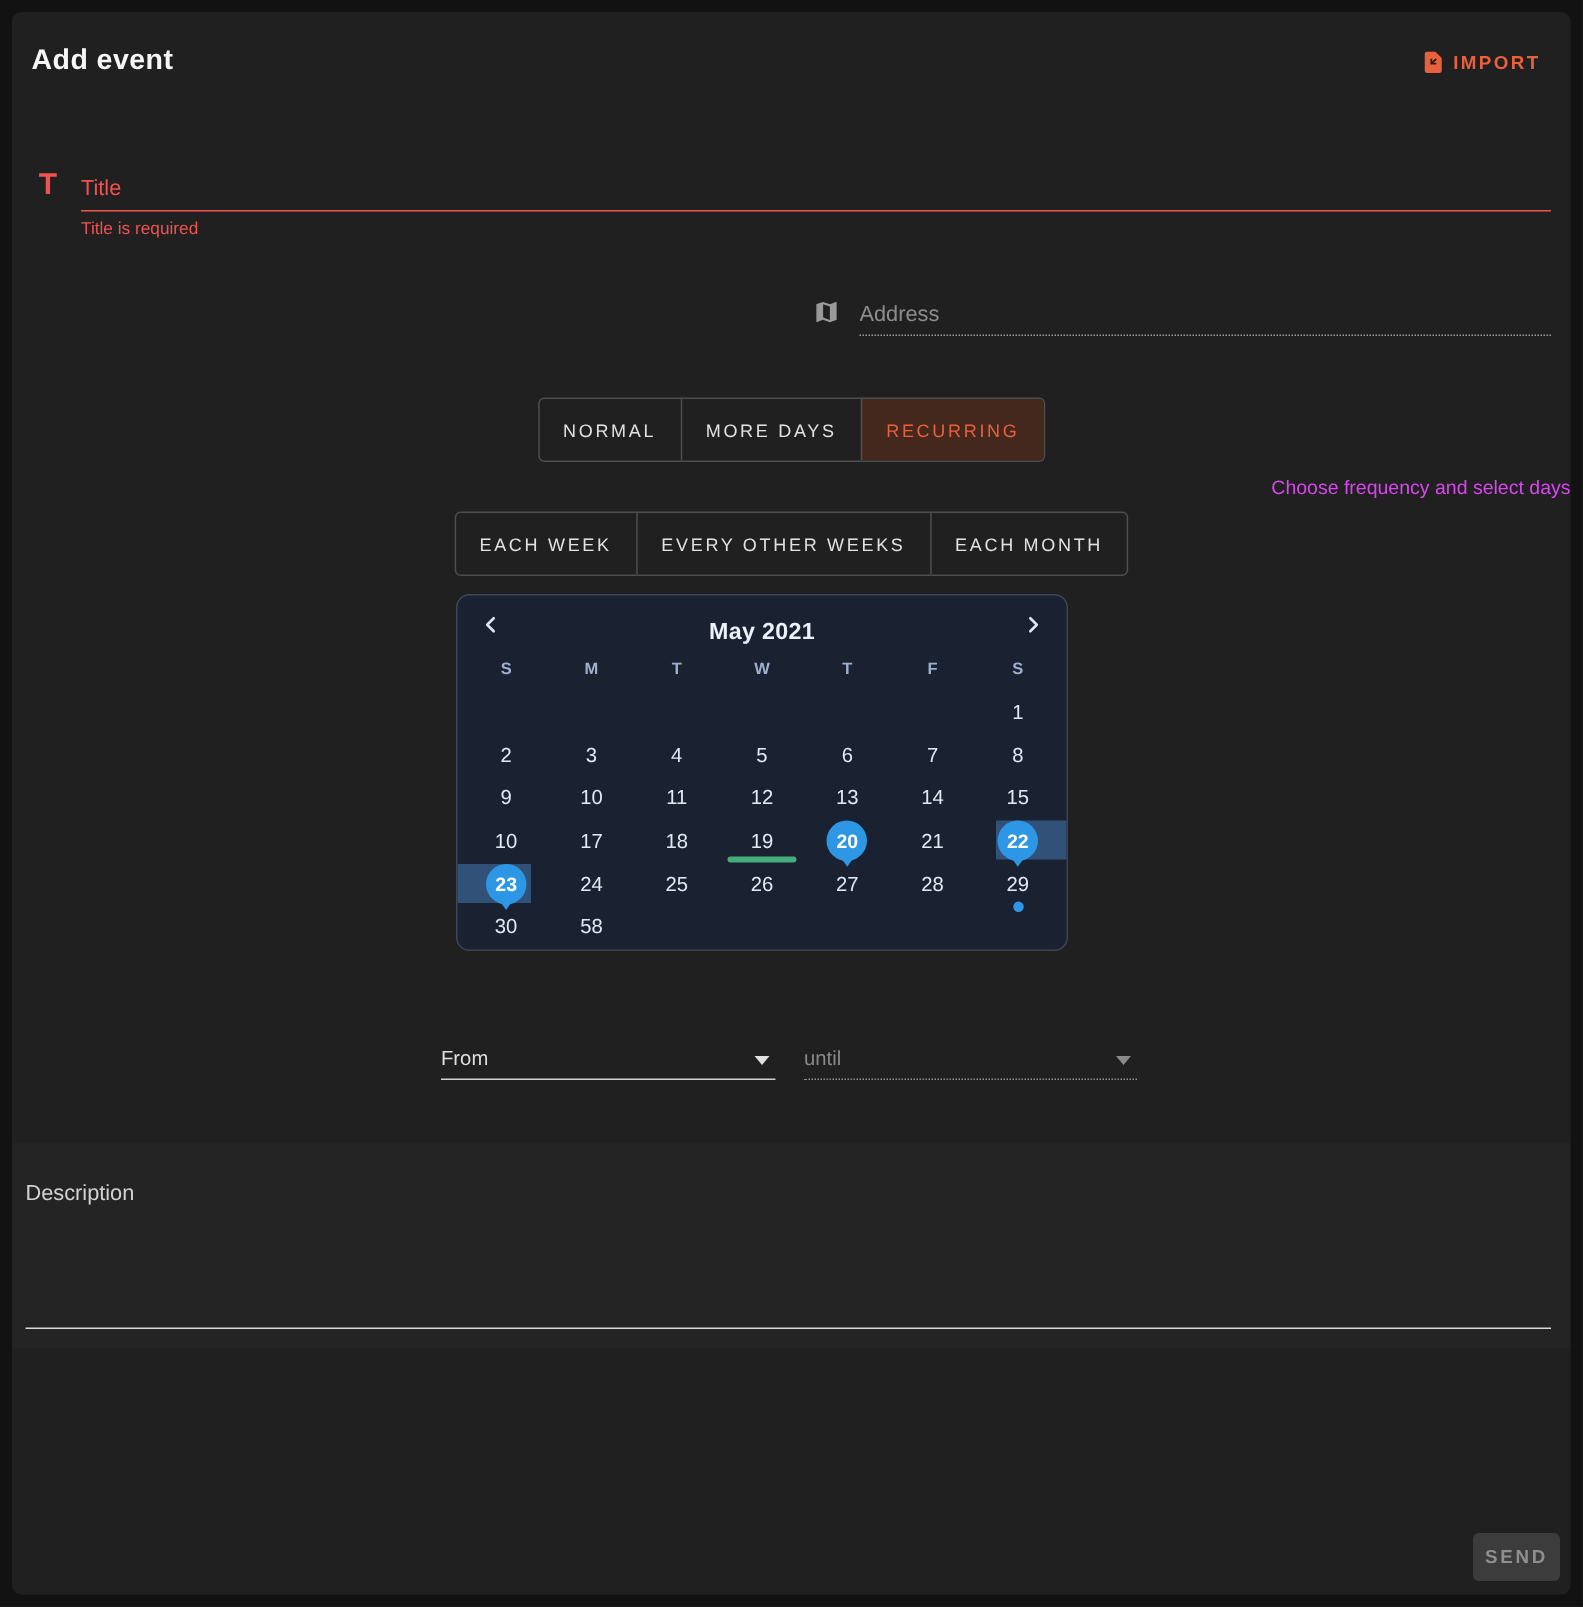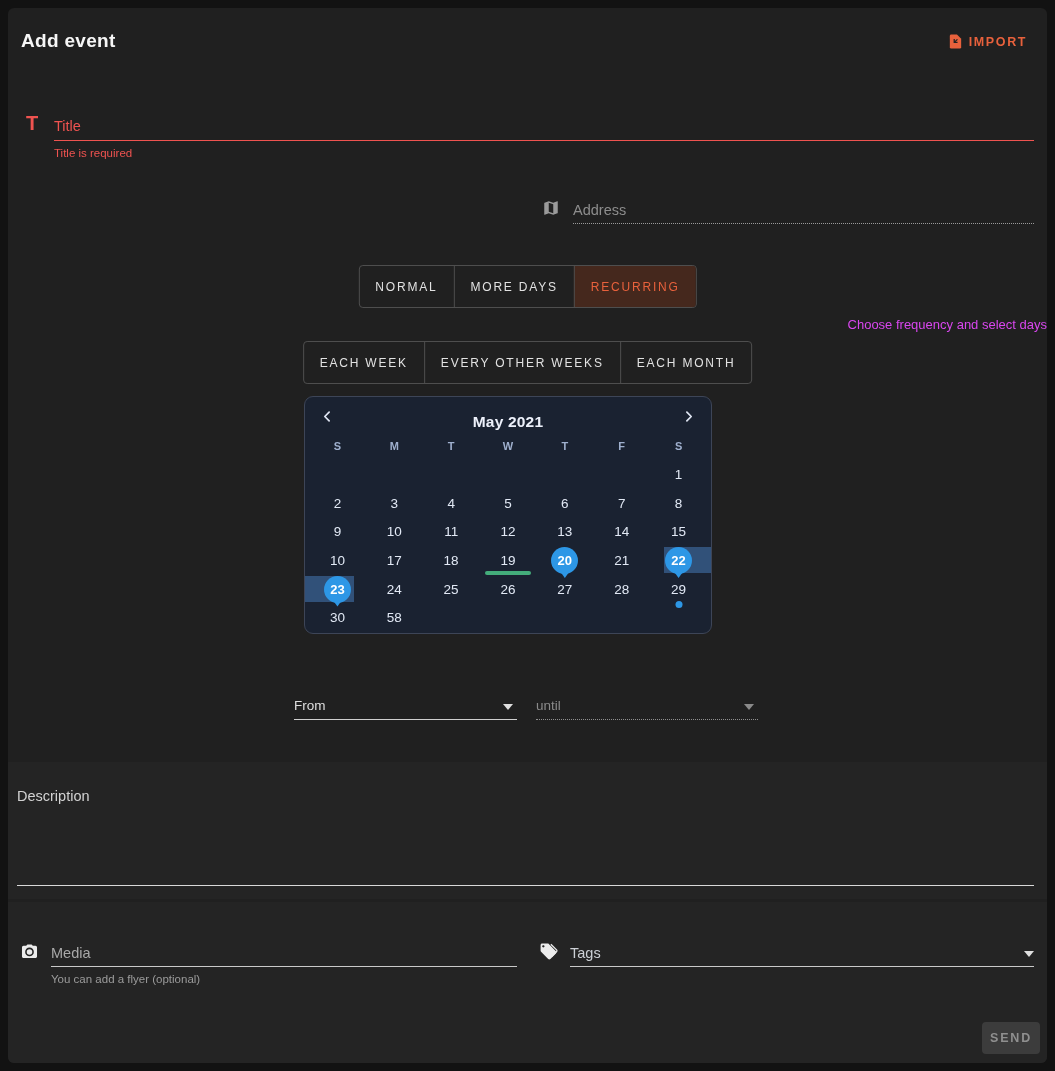--- a/index.html
+++ b/index.html
@@ -291,40 +291,15 @@
   </div>
   <div class="until-field">
     <input type="text" disabled="" placeholder="until" style="">
     <span class="caret"></span>
   </div>
 
   <div class="section-desc">
     <textarea placeholder="Description" style=""></textarea>
   </div>
 
-  <div class="section-media">
-    <div class="field media-field">
-      <span class="f-icon">
-        <svg width="19" height="19" viewBox="0 0 24 24">
-            <path fill="#ececec" d="M9.4 3L7.8 4.8H4.5C3.4 4.8 2.5 5.7 2.5 6.8v11.4c0 1.1.9 2 2 2h15c1.1 0 2-.9 2-2V6.8c0-1.1-.9-2-2-2h-3.3L14.6 3H9.4zm2.6 15a5.5 5.5 0 1 1 0-11 5.5 5.5 0 0 1 0 11zm0-2a3.5 3.5 0 1 0 0-7 3.5 3.5 0 0 0 0 7z"></path>
-          </svg>
-      </span>
-      <div class="f-body">
-        <input type="text" placeholder="Media" style="">
-      </div>
-      <div class="helper">You can add a flyer (optional)</div>
-    </div>
-    <div class="field tags-field">
-      <span class="f-icon">
-        <svg width="19" height="19" viewBox="0 0 24 24">
-            <path fill="#ececec" d="M21.4 11.6l-9-9C12 2.2 11.6 2 11 2H4c-1.1 0-2 .9-2 2v7c0 .6.2 1 .6 1.4l9 9c.4.4.9.6 1.4.6s1-.2 1.4-.6l7-7c.4-.4.6-.9.6-1.4s-.2-1-.6-1.4zM5.5 7C4.7 7 4 6.3 4 5.5S4.7 4 5.5 4 7 4.7 7 5.5 6.3 7 5.5 7z"></path>
-            <path fill="none" stroke="#ececec" stroke-width="1.6" d="M15 2.8l7.2 7.2c.6.6.6 1.6 0 2.2l-6.5 6.5"></path>
-          </svg>
-      </span>
-      <div class="f-body">
-        <input type="text" placeholder="Tags" style="">
-        <span class="caret"></span>
-      </div>
-    </div>
-  </div>
 
   <button class="send-btn" disabled="">SEND</button>
 </div>
 
 </body></html>

